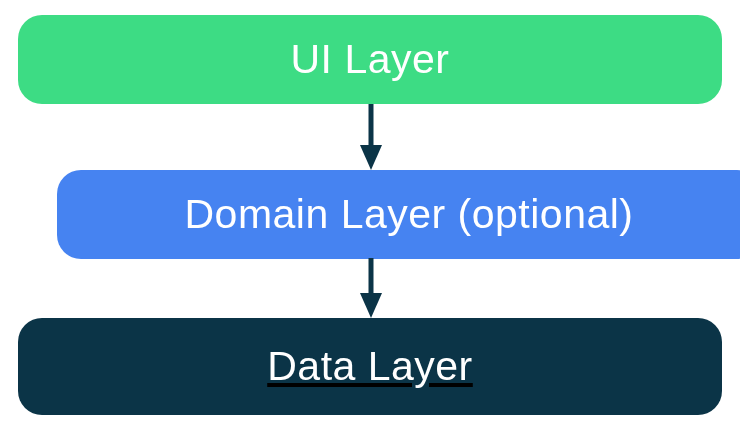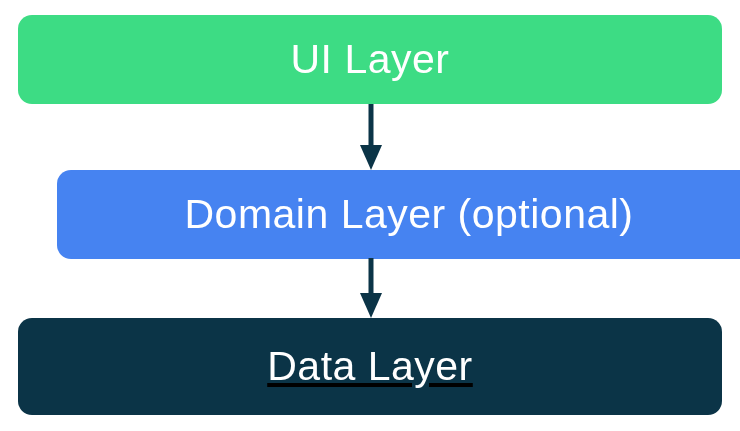--- a/index.html
+++ b/index.html
@@ -12,21 +12,21 @@
     position: relative;
     width: 740px;
     height: 431px;
     background: #ffffff;
     overflow: hidden;
   }
   .layer-box {
     position: absolute;
     left: 18px;
     width: 704px;
-    border-radius: 14px;
+    border-radius: 24px;
     display: flex;
     align-items: center;
     justify-content: center;
   }
   .layer-label {
     color: #ffffff;
     font-size: 41px;
     font-weight: 400;
     letter-spacing: 0.5px;
     line-height: 1;

